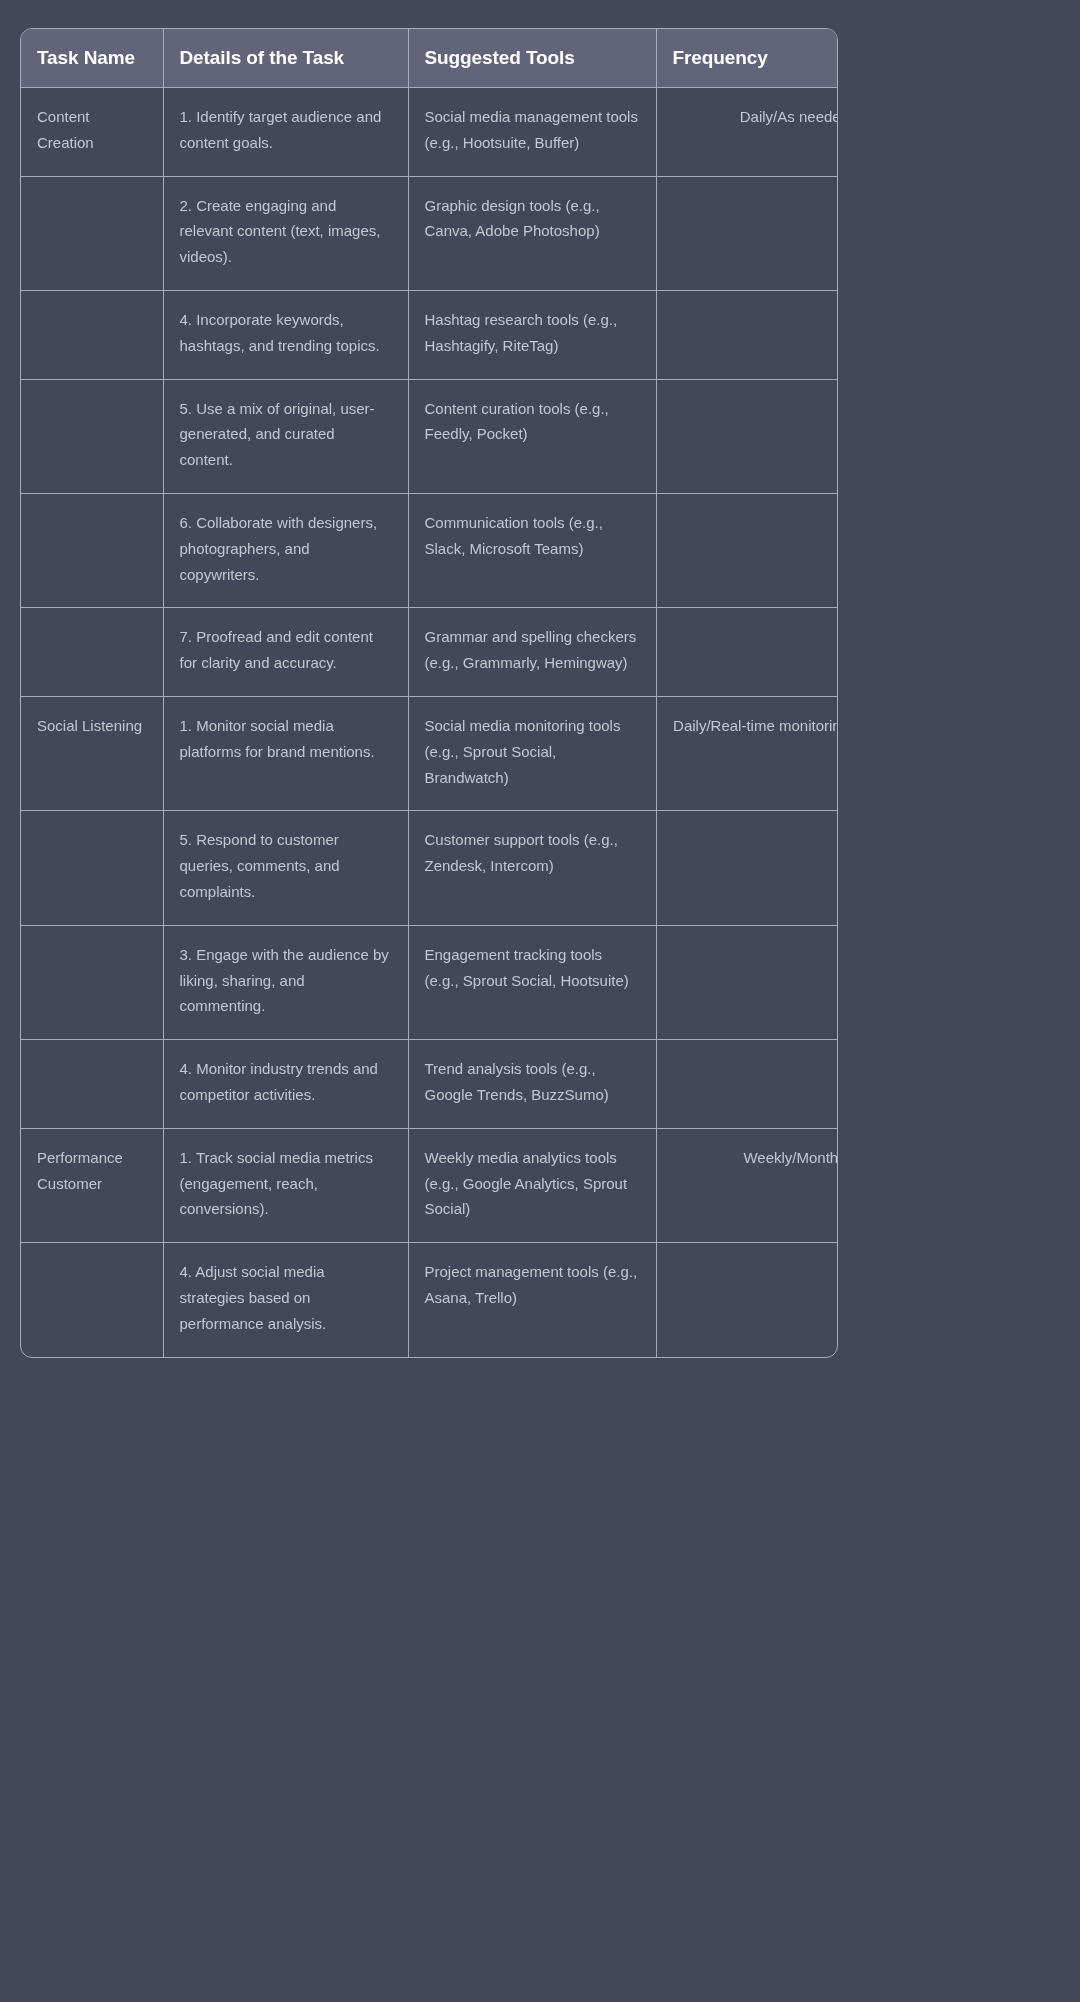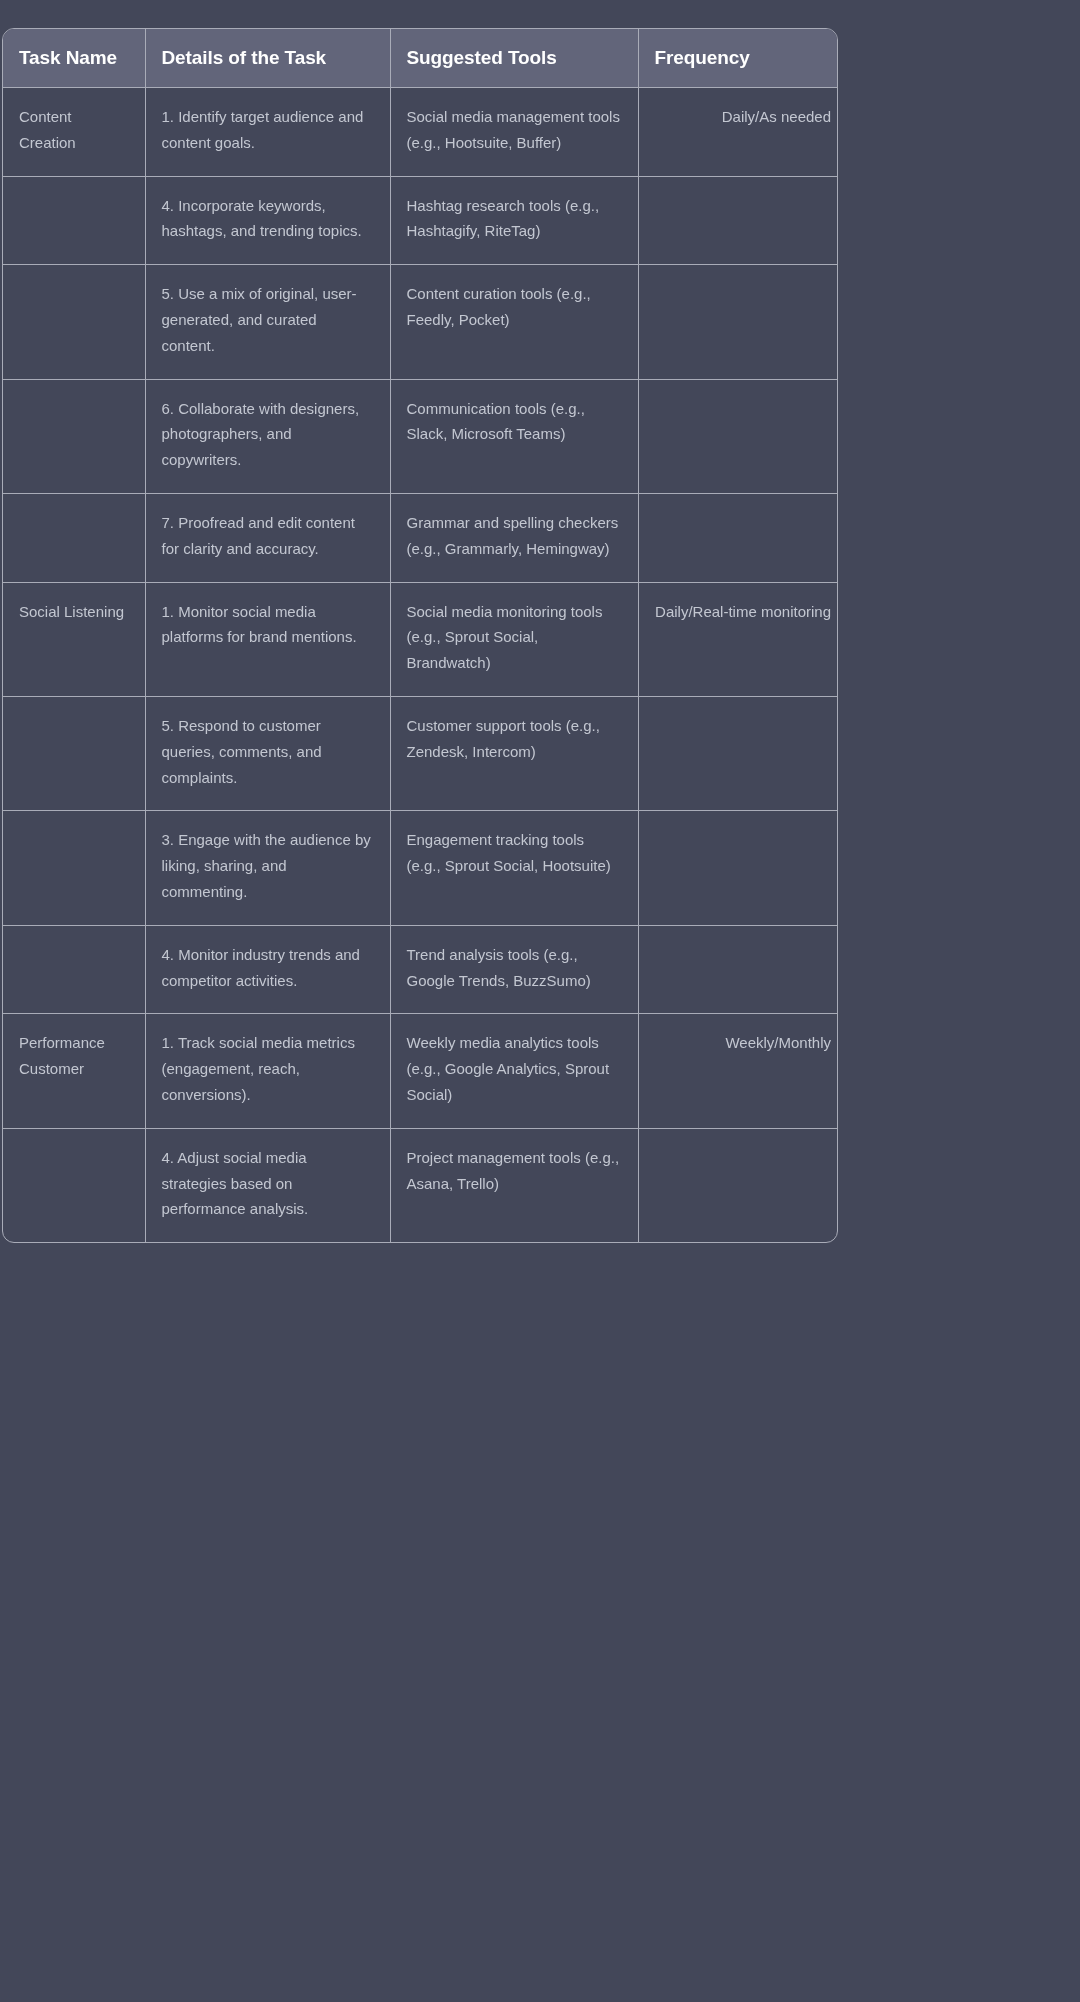--- a/index.html
+++ b/index.html
@@ -8,21 +8,21 @@
     padding: 0;
     width: 1080px;
     height: 2002px;
     background: #434759;
     font-family: "Liberation Sans", sans-serif;
   }
   .page {
     width: 856px;
     height: 2002px;
     background: #434759;
-    padding: 28px 18px 36px 2px;
+    padding: 28px 18px 36px 20px;
   }
   .table-wrap {
     border: 1px solid #a9acb8;
     border-radius: 12px;
     overflow: hidden;
     background: #434759;
   }
   table {
     width: 100%;
     border-collapse: collapse;
@@ -81,20 +81,26 @@
       </thead>
       <tbody id="table-body">
           <tr>
             <td>Content Creation</td>
             <td>1. Identify target audience and content goals.</td>
             <td>Social media management tools (e.g., Hootsuite, Buffer)</td>
             <td>Daily/As needed</td>
           </tr>
           <tr>
             <td></td>
+            <td>2. Create engaging and relevant content (text, images, videos).</td>
+            <td>Graphic design tools (e.g., Canva, Adobe Photoshop)</td>
+            <td></td>
+          </tr>
+          <tr>
+            <td></td>
             <td>4. Incorporate keywords, hashtags, and trending topics.</td>
             <td>Hashtag research tools (e.g., Hashtagify, RiteTag)</td>
             <td></td>
           </tr>
           <tr>
             <td></td>
             <td>5. Use a mix of original, user-generated, and curated content.</td>
             <td>Content curation tools (e.g., Feedly, Pocket)</td>
             <td></td>
           </tr>

